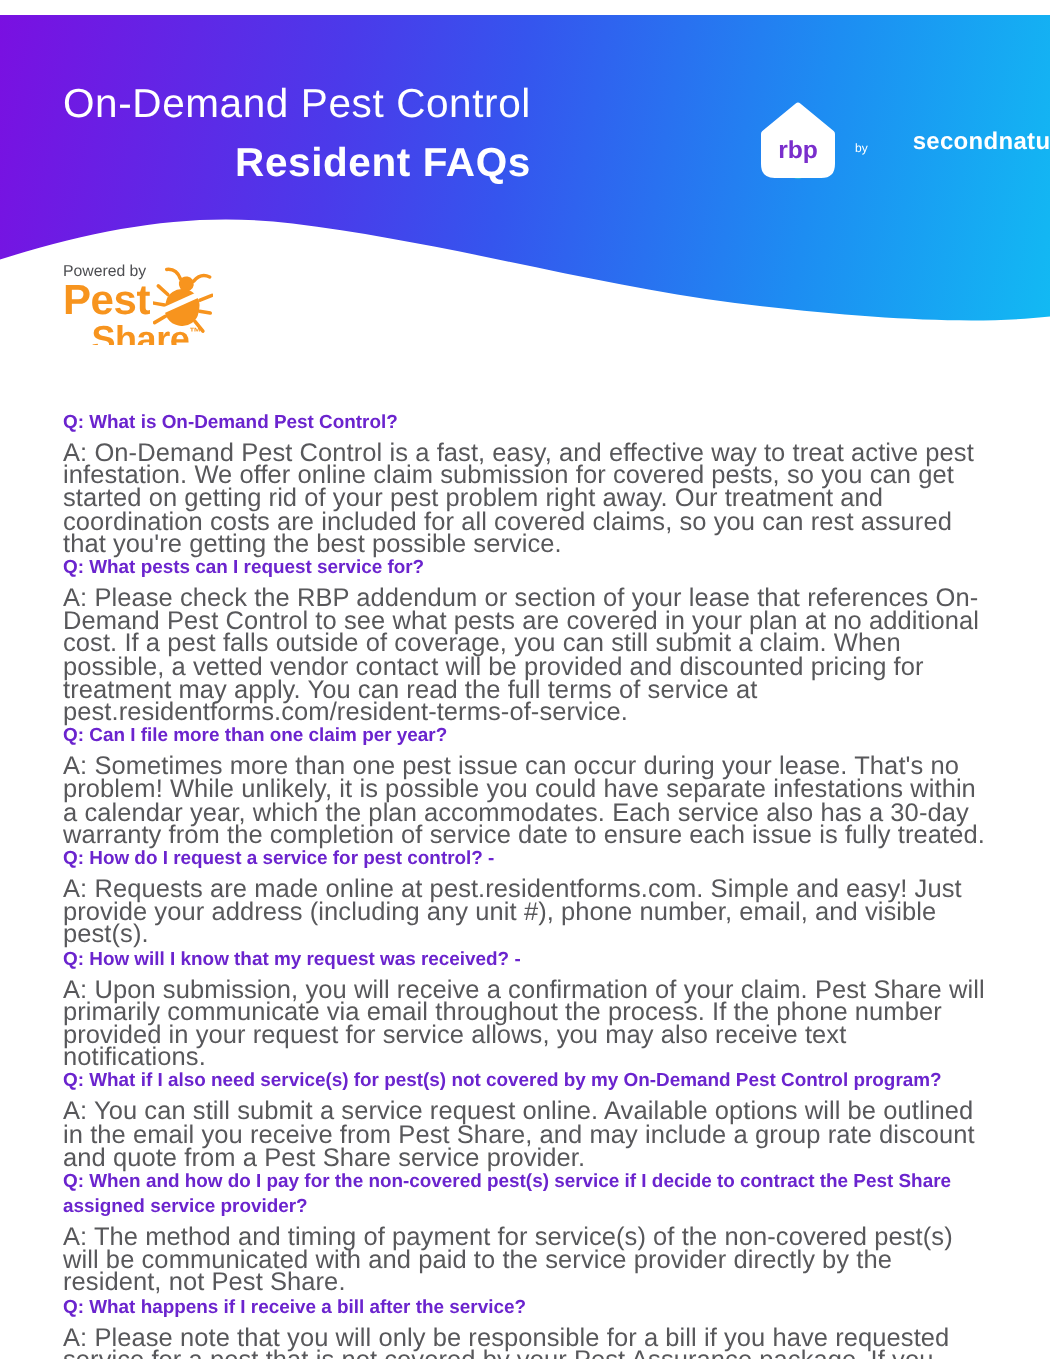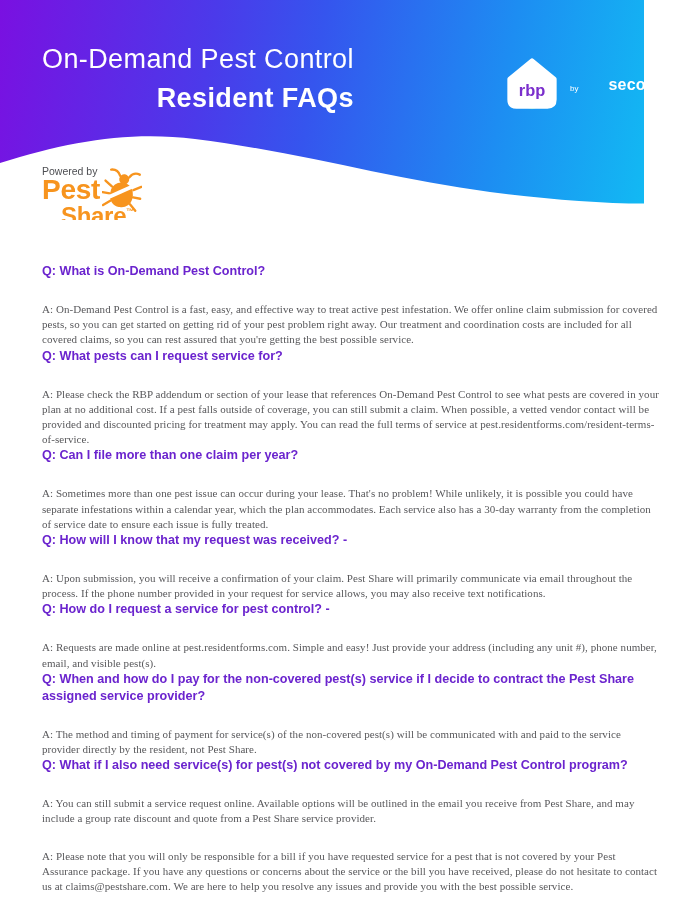--- a/index.html
+++ b/index.html
@@ -2,23 +2,24 @@
 <html><head>
 <meta charset="utf-8">
 <style>
   * { margin: 0; padding: 0; box-sizing: border-box; }
   html, body { width: 700px; height: 906px; background: #ffffff; overflow: hidden; }
   body { font-family: "Liberation Sans", sans-serif; }
 
   
   .header {
     position: relative;
-    width: 644px; height: 220px;
+    width: 700px; height: 220px;
     background: linear-gradient(100deg, #7a10e1 0%, #4b3aea 32%, #3555ee 48%, #1d8df2 76%, #12baf3 100%);
     overflow: hidden;
+    margin-top: 10px;
   }
   .titles { position: absolute; left: 42px; top: 44px; color: #ffffff; }
   .title-line1 { font-size: 27px; font-weight: 500; letter-spacing: 0.4px; }
   .title-line2 { font-size: 27px; font-weight: 700; letter-spacing: 0.4px; margin-top: 8px; text-align: right; }
 
   .brand { position: absolute; left: 503px; top: 56px; display: flex; align-items: center; gap: 9px; }
   .rbp-logo { width: 58px; height: 58px; display: block; }
   .sn { display: flex; align-items: flex-start; color: #ffffff; gap: 28px; }
   .sn .by { font-size: 8px; font-weight: 400; margin-top: 6px; margin-right: 2px; }
   .sn-stack { display: flex; flex-direction: row; align-items: flex-end; font-weight: 700; font-size: 16px; line-height: 13.5px; letter-spacing: 0.2px; }
@@ -38,25 +39,24 @@
   .content { padding: 31px 40px 0 42px; }
   .faq-item .q {
     color: #6b24ce;
     font-size: 12.6px;
     font-weight: 700;
     line-height: 17px;
   }
   .faq-item:first-child .q { margin-top: 12px; }
   .faq-item .a {
     color: #58585b;
-    font-size: 11px;
+    font-size: 17px;
     line-height: 15.2px;
-    margin-top: 22px;
+    margin-top: 4px;
     letter-spacing: 0.05px;
-    font-family: Liberation Serif, serif;
   }
 </style>
 </head>
 <body>
 
 <div class="header">
 
   <div class="titles">
     <div class="title-line1">On-Demand Pest Control</div>
     <div class="title-line2">Resident FAQs</div>
@@ -114,31 +114,32 @@
   </section>
   <section class="faq-item">
     <h3 class="q">Q: What pests can I request service for?</h3>
     <p class="a">A: Please check the RBP addendum or section of your lease that references On-Demand Pest Control to see what pests are covered in your plan at no additional cost. If a pest falls outside of coverage, you can still submit a claim. When possible, a vetted vendor contact will be provided and discounted pricing for treatment may apply. You can read the full terms of service at pest.residentforms.com/resident-terms-of-service.</p>
   </section>
   <section class="faq-item">
     <h3 class="q">Q: Can I file more than one claim per year?</h3>
     <p class="a">A: Sometimes more than one pest issue can occur during your lease. That's no problem! While unlikely, it is possible you could have separate infestations within a calendar year, which the plan accommodates. Each service also has a 30-day warranty from the completion of service date to ensure each issue is fully treated.</p>
   </section>
   <section class="faq-item">
+    <h3 class="q">Q: How do I request a service for pest control? -</h3>
+    <p class="a">A: Requests are made online at pest.residentforms.com. Simple and easy! Just provide your address (including any unit #), phone number, email, and visible pest(s).</p>
+  </section>
+  <section class="faq-item">
     <h3 class="q">Q: How will I know that my request was received? -</h3>
     <p class="a">A: Upon submission, you will receive a confirmation of your claim. Pest Share will primarily communicate via email throughout the process. If the phone number provided in your request for service allows, you may also receive text notifications.</p>
   </section>
   <section class="faq-item">
-    <h3 class="q">Q: How do I request a service for pest control? -</h3>
-    <p class="a">A: Requests are made online at pest.residentforms.com. Simple and easy! Just provide your address (including any unit #), phone number, email, and visible pest(s).</p>
+    <h3 class="q">Q: What if I also need service(s) for pest(s) not covered by my On-Demand Pest Control program?</h3>
+    <p class="a">A: You can still submit a service request online. Available options will be outlined in the email you receive from Pest Share, and may include a group rate discount and quote from a Pest Share service provider.</p>
   </section>
   <section class="faq-item">
     <h3 class="q">Q: When and how do I pay for the non-covered pest(s) service if I decide to contract the Pest Share assigned service provider?</h3>
     <p class="a">A: The method and timing of payment for service(s) of the non-covered pest(s) will be communicated with and paid to the service provider directly by the resident, not Pest Share.</p>
   </section>
   <section class="faq-item">
-    <h3 class="q">Q: What if I also need service(s) for pest(s) not covered by my On-Demand Pest Control program?</h3>
-    <p class="a">A: You can still submit a service request online. Available options will be outlined in the email you receive from Pest Share, and may include a group rate discount and quote from a Pest Share service provider.</p>
-  </section>
-  <section class="faq-item">
+    <h3 class="q">Q: What happens if I receive a bill after the service?</h3>
     <p class="a">A: Please note that you will only be responsible for a bill if you have requested service for a pest that is not covered by your Pest Assurance package. If you have any questions or concerns about the service or the bill you have received, please do not hesitate to contact us at claims@pestshare.com. We are here to help you resolve any issues and provide you with the best possible service.</p>
   </section>
 </div>
 
 </body></html>

